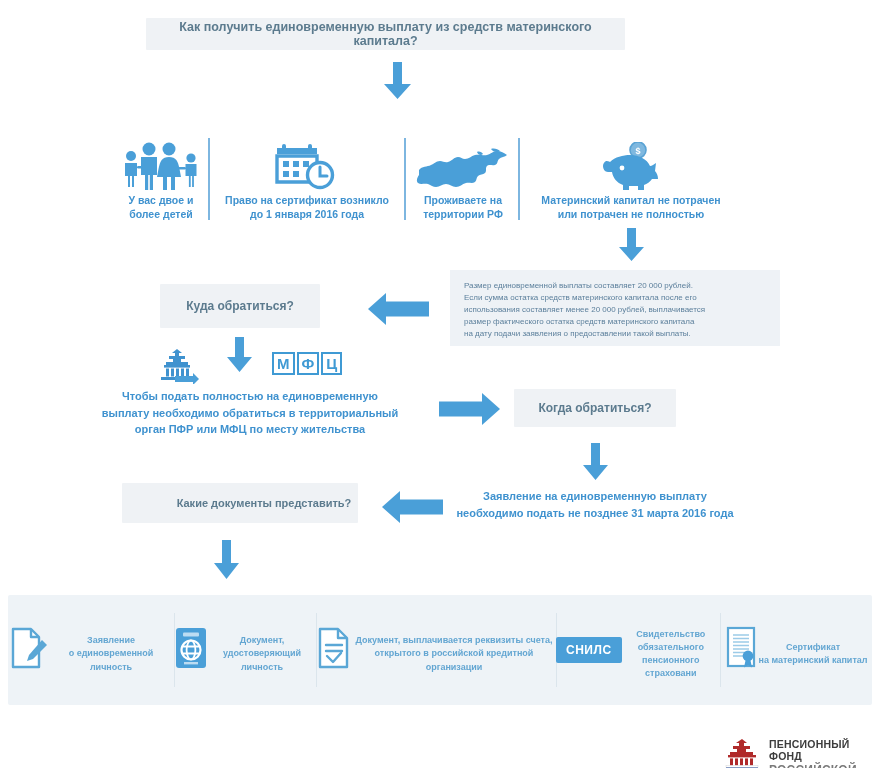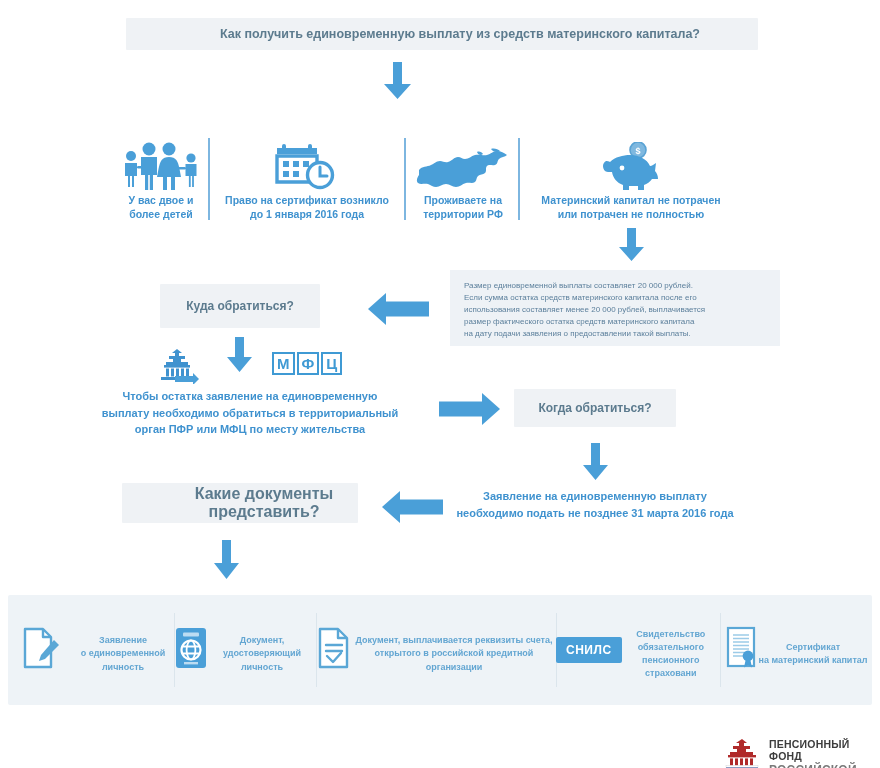--- a/index.html
+++ b/index.html
@@ -107,21 +107,21 @@
     background:#4a9fd8;color:#ffffff;font-weight:bold;
     font-size:12px;letter-spacing:.5px;
     padding:6px 10px;border-radius:2px;
   }
 </style>
 </head>
 <body>
 
 <div id="stage">
 
-  <div class="node" id="title-box" style="left:126px;top:18px;width:596px;height:32px;padding-left:36px;">
+  <div class="node" id="title-box" style="left:146px;top:18px;width:479px;height:32px;">
     <span style="font-size:12.5px;font-weight:bold;color:#5c7b8e;">Как получить единовременную выплату из средств материнского капитала?</span>
   </div>
 
   <div class="arrow" style="left:383px;top:62px;">
     <svg width="29" height="38" viewBox="0 0 29 38">
         <polygon points="10,0 19,0 19,22 28,22 14.5,37 1,22 10,22" fill="#4a9fd8"></polygon>
       </svg>
   </div>
 
 
@@ -250,21 +250,21 @@
     </svg>
   </div>
 
   <div class="mfc" style="position:absolute;left:272px;top:352px;">
     <span>М</span>
     <span>Ф</span>
     <span>Ц</span>
   </div>
 
   <div class="plain" style="left:78px;top:388px;width:344px;font-size:11px;font-weight:bold;line-height:1.5;color:#3f92cf;">
-    <div>Чтобы остатка заявление на единовременную</div>
+    <div>Чтобы подать полностью на единовременную</div>
     <div>выплату необходимо обратиться в территориальный</div>
     <div>орган ПФР или МФЦ по месту жительства</div>
   </div>
 
   <div class="arrow" style="left:438px;top:392px;">
     <svg width="62" height="34" viewBox="0 0 62 34">
         <polygon points="62,17 44,1 44,9.5 1,9.5 1,24.5 44,24.5 44,33" fill="#4a9fd8"></polygon>
       </svg>
   </div>
 
@@ -283,37 +283,37 @@
     <div>необходимо подать не позднее 31 марта 2016 года</div>
   </div>
 
   <div class="arrow" style="left:382px;top:490px;">
     <svg width="62" height="34" viewBox="0 0 62 34">
         <polygon points="0,17 18,1 18,9.5 61,9.5 61,24.5 18,24.5 18,33" fill="#4a9fd8"></polygon>
       </svg>
   </div>
 
   <div class="node" style="left:122px;top:483px;width:236px;height:40px;">
-    <span class="qtext" style="font-size:16px;margin-left:48px;">Какие документы представить?</span>
+    <span class="qtext" style="font-size:11px;margin-left:48px;">Какие документы представить?</span>
   </div>
 
   <div class="arrow" style="left:213px;top:540px;">
     <svg width="27" height="40" viewBox="0 0 27 40">
         <polygon points="9,0 18,0 18,23 26,23 13.5,39 1,23 9,23" fill="#4a9fd8"></polygon>
       </svg>
   </div>
 
   <div id="docs-panel">
 
     <div class="docsep" style="left:166px;"></div>
     <div class="docsep" style="left:308px;"></div>
     <div class="docsep" style="left:548px;"></div>
     <div class="docsep" style="left:712px;"></div>
 
-    <div class="doc" style="left:12px;width:166px;">
+    <div class="doc" style="left:0px;width:166px;">
       <div>
         <svg width="40" height="44" viewBox="0 0 40 44">
           <path d="M5 3h18l8 8v30H5z" fill="#ffffff" stroke="#5aa7d6" stroke-width="2.4" stroke-linejoin="round"></path>
           <path d="M23 3v8h8" fill="none" stroke="#5aa7d6" stroke-width="2.4" stroke-linejoin="round"></path>
           <path d="M34 14l5 5-14 14-6 2 2-6z" fill="#5aa7d6"></path>
         </svg>
       </div>
       <div class="dlabel">
         <div>Заявление</div>
         <div>о единовременной личность</div>

